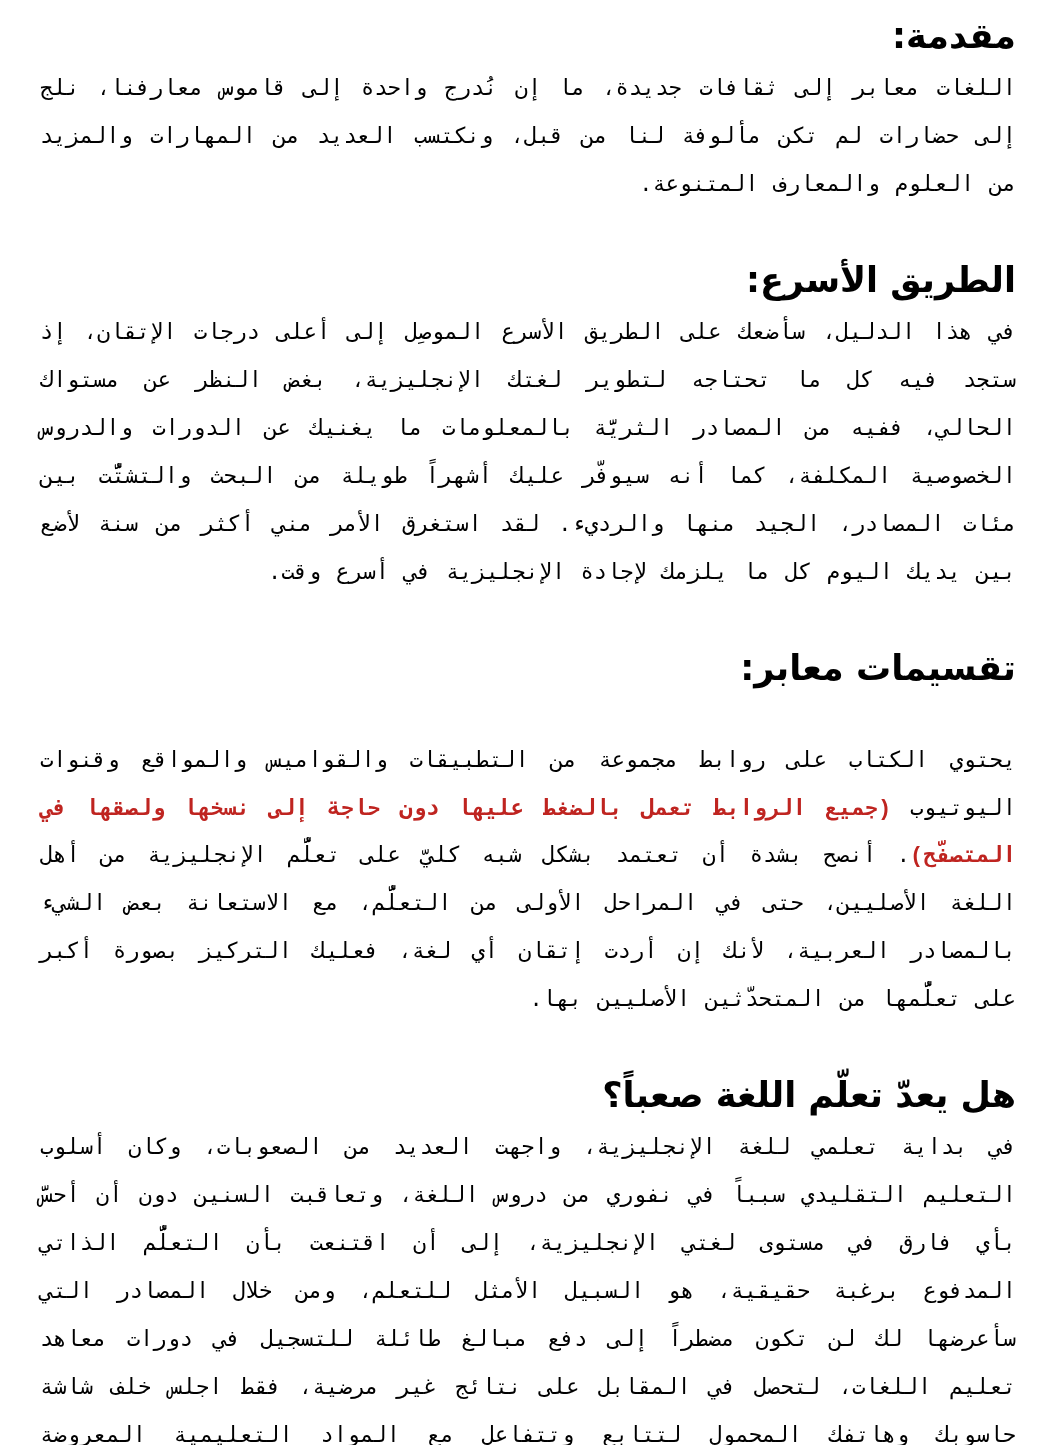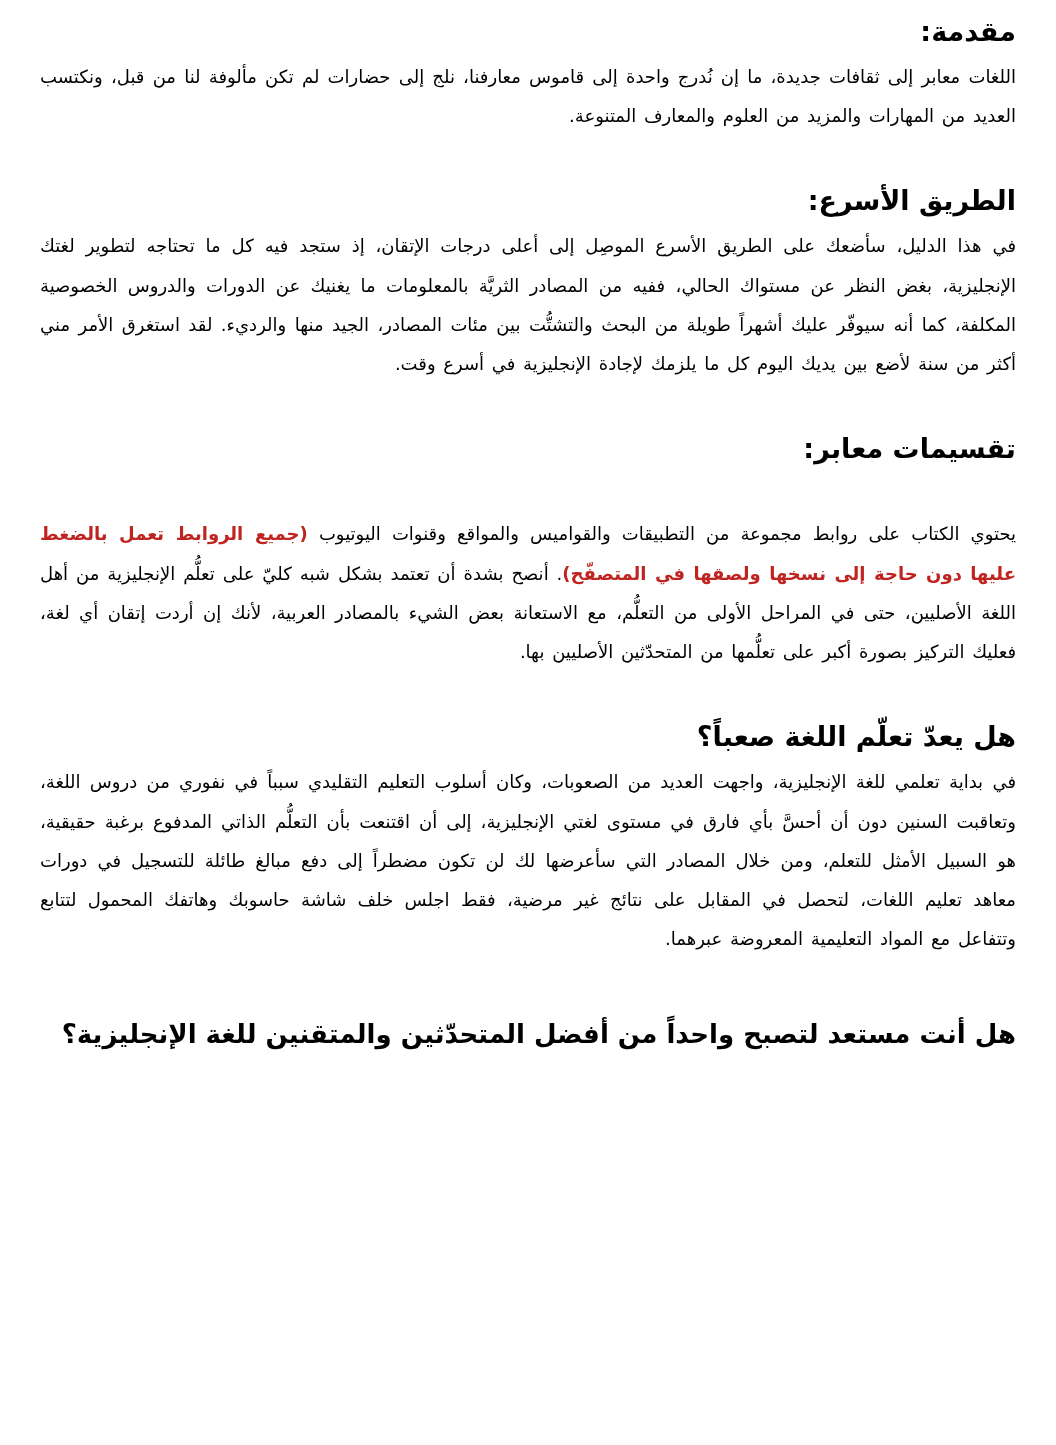--- a/index.html
+++ b/index.html
@@ -11,31 +11,32 @@
     direction: rtl;
     color: #000000;
     font-family: "DejaVu Sans", sans-serif;
   }
   .page {
     padding: 16px 40px 0 40px;
   }
   .section { margin-top: 50px; }
   .section.first { margin-top: 0; }
   h2.heading {
-    font-size: 27px;
+    font-size: 35px;
     font-weight: 700;
     margin: 0 0 10px 0;
     text-align: right;
   }
   p.body {
-    font-size: 18px;
+    font-size: 22px;
     line-height: 2.18;
     margin: 0;
     text-align: justify;
     word-spacing: 2px;
+    font-family: Liberation Mono, monospace;
   }
   .red-emphasis {
     color: #bf2420;
     font-weight: 700;
   }
   h2.closing {
     font-size: 26px;
     font-weight: 700;
     margin: 60px 0 0 0;
     text-align: right;

